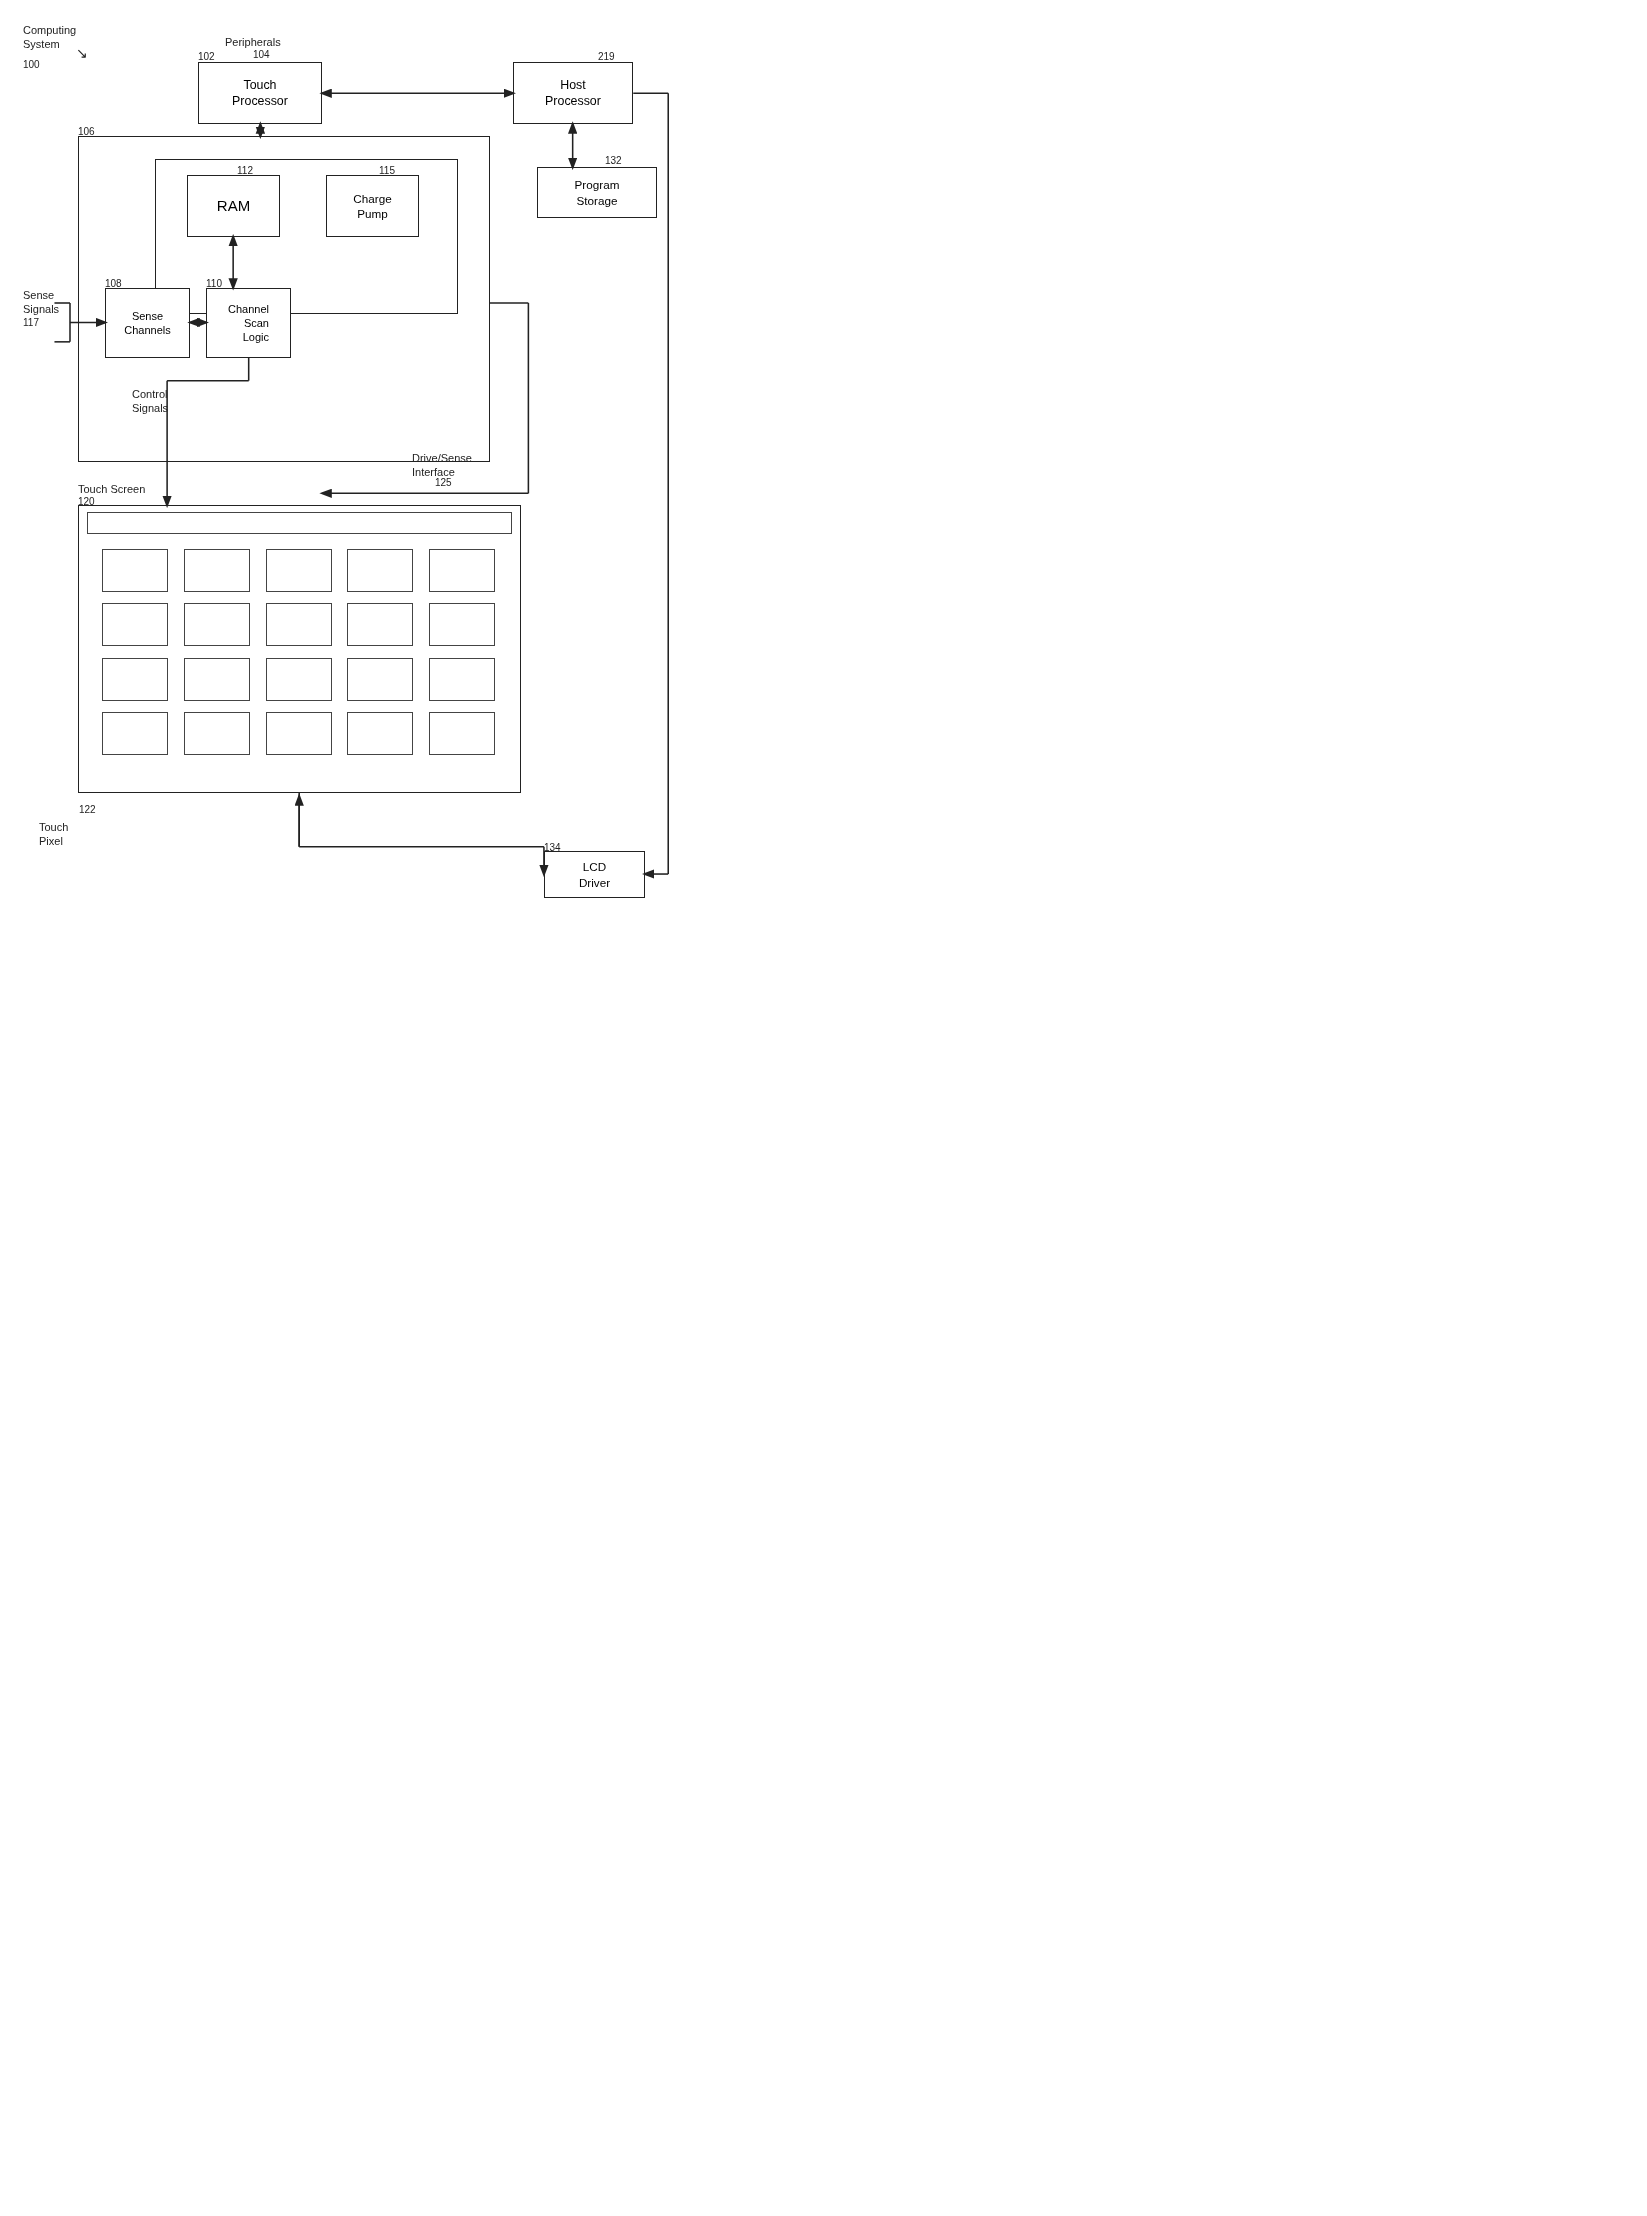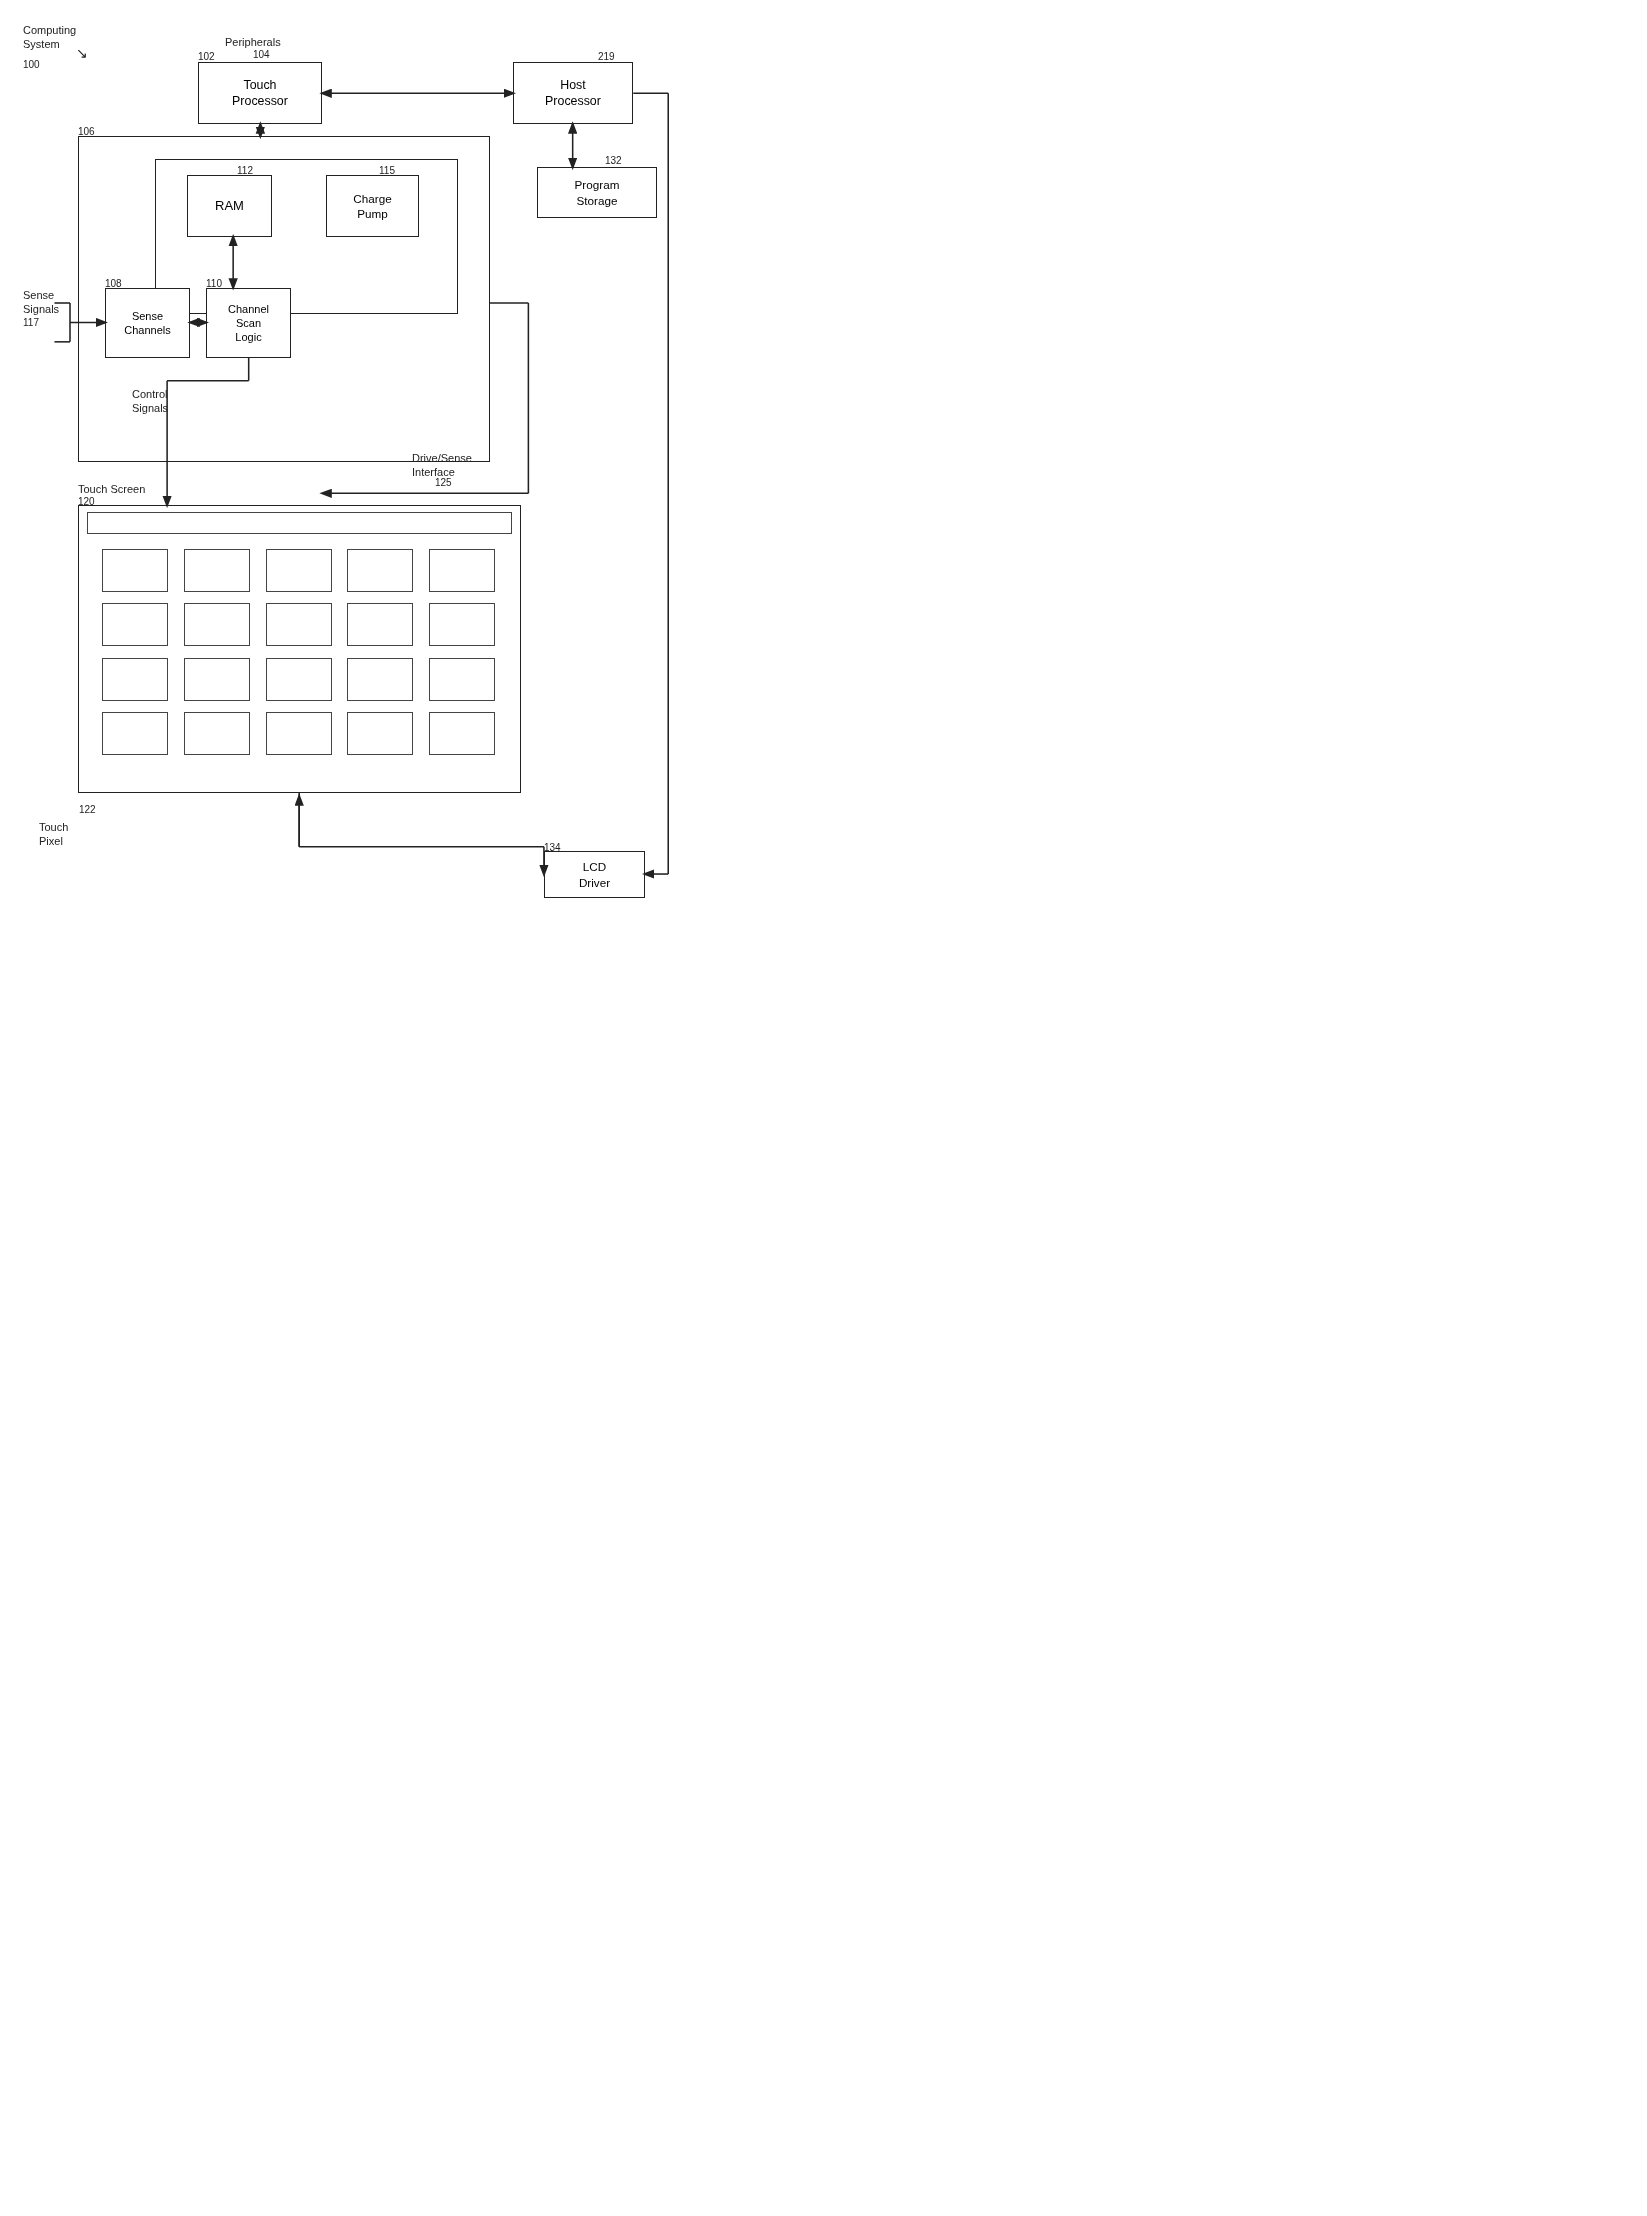--- a/index.html
+++ b/index.html
@@ -86,36 +86,36 @@
   <div class="block" style="left:513px; top:167px; width:120px; height:51px; font-size:11.7px;margin-left:24px;">
     <span>Program<br>Storage</span>
   </div>
   <div class="number" style="left:605px; top:155px;">132</div>
 
   <div class="large-box" style="left:78px; top:136px; width:412px; height:326px;"></div>
   <div class="number" style="left:78px; top:126px;">106</div>
 
   <div class="large-box" style="left:155px; top:159px; width:303px; height:155px;"></div>
 
-  <div class="block" style="left:187px; top:175px; width:85px; height:62px; font-size:13px;">
+  <div class="block" style="left:187px; top:175px; width:93px; height:62px; font-size:15px;">
     <span>RAM</span>
   </div>
   <div class="number" style="left:237px; top:165px;">112</div>
 
   <div class="block" style="left:326px; top:175px; width:93px; height:62px; font-size:11.7px;">
     <span>Charge<br>Pump</span>
   </div>
   <div class="number" style="left:379px; top:165px;">115</div>
 
   <div class="block" style="left:105px; top:288px; width:85px; height:70px; font-size:11px;">
     <span>Sense<br>Channels</span>
   </div>
   <div class="number" style="left:105px; top:278px;">108</div>
 
-  <div class="block" style="left:206px; top:288px; width:85px; height:70px; font-size:11px;">
+  <div class="block" style="left:206px; top:288px; width:85px; height:70px; font-size:11px;text-align:right;">
     <span>Channel<br>Scan<br>Logic</span>
   </div>
   <div class="number" style="left:206px; top:278px;">110</div>
 
   <div class="label" style="left:23px; top:288px;">Sense<br>Signals</div>
   <div class="number" style="left:23px; top:317px;">117</div>
 
   <div class="label" style="left:132px; top:387px;">Control<br>Signals</div>
 
   <div class="label" style="left:412px; top:451px;">Drive/Sense<br>Interface</div>

